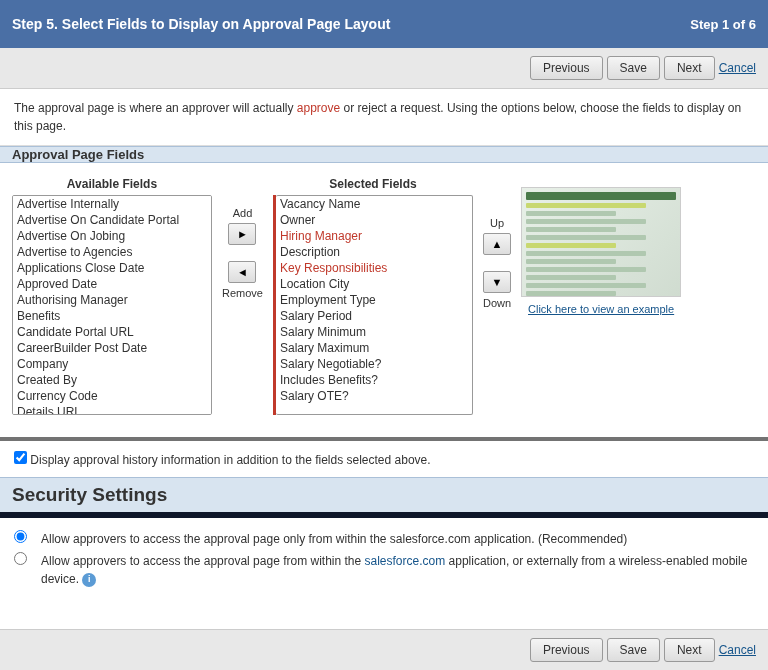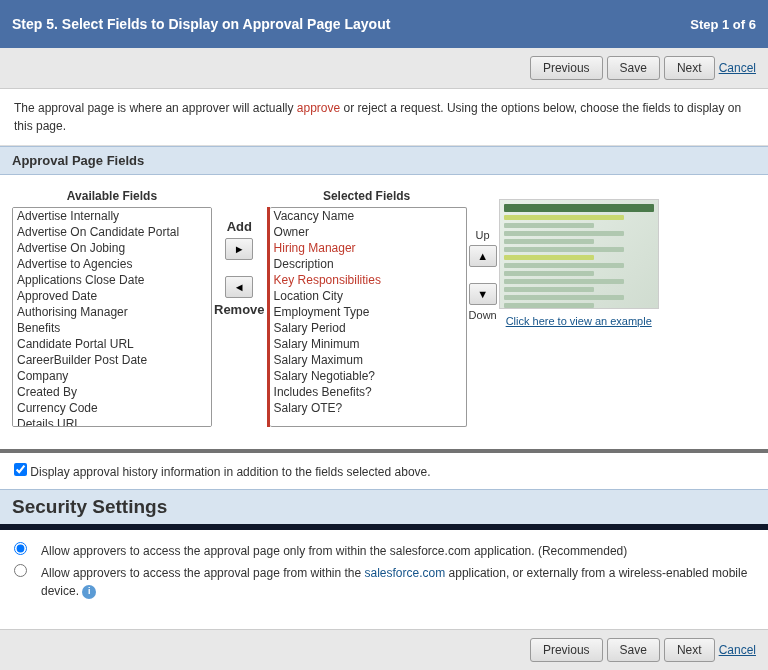--- a/index.html
+++ b/index.html
@@ -67,31 +67,31 @@
       color: #333;
       line-height: 1.5;
     }
     .info-section a, .link-text { color: #c0392b; }
 
     
     .section-header {
       background: #d8e4f0;
       border-top: 1px solid #aac0d8;
       border-bottom: 1px solid #aac0d8;
-      padding: 6px 12px;
+      padding: 0 12px;
       font-weight: bold;
       font-size: 13px;
       color: #333;
     }
 
     
     .fields-area {
       padding: 14px 12px;
       display: flex;
-      gap: 2px;
+      gap: 10px;
       align-items: flex-start;
     }
 
     .field-column {
       display: flex;
       flex-direction: column;
       align-items: center;
     }
     .field-column label {
       font-weight: bold;
@@ -120,23 +120,22 @@
 
     
     .add-remove-col {
       display: flex;
       flex-direction: column;
       align-items: center;
       gap: 4px;
       padding-top: 30px;
     }
     .add-remove-col .btn-label {
-      font-size: 13px;
-      color: #333;
-      font-weight: bold;
+      font-size: 11px;
+      color: #333;
     }
     .arrow-btn {
       width: 28px;
       height: 22px;
       border: 1px solid #999;
       background: linear-gradient(to bottom, #f5f5f5, #ddd);
       cursor: pointer;
       font-size: 11px;
       display: flex;
       align-items: center;

